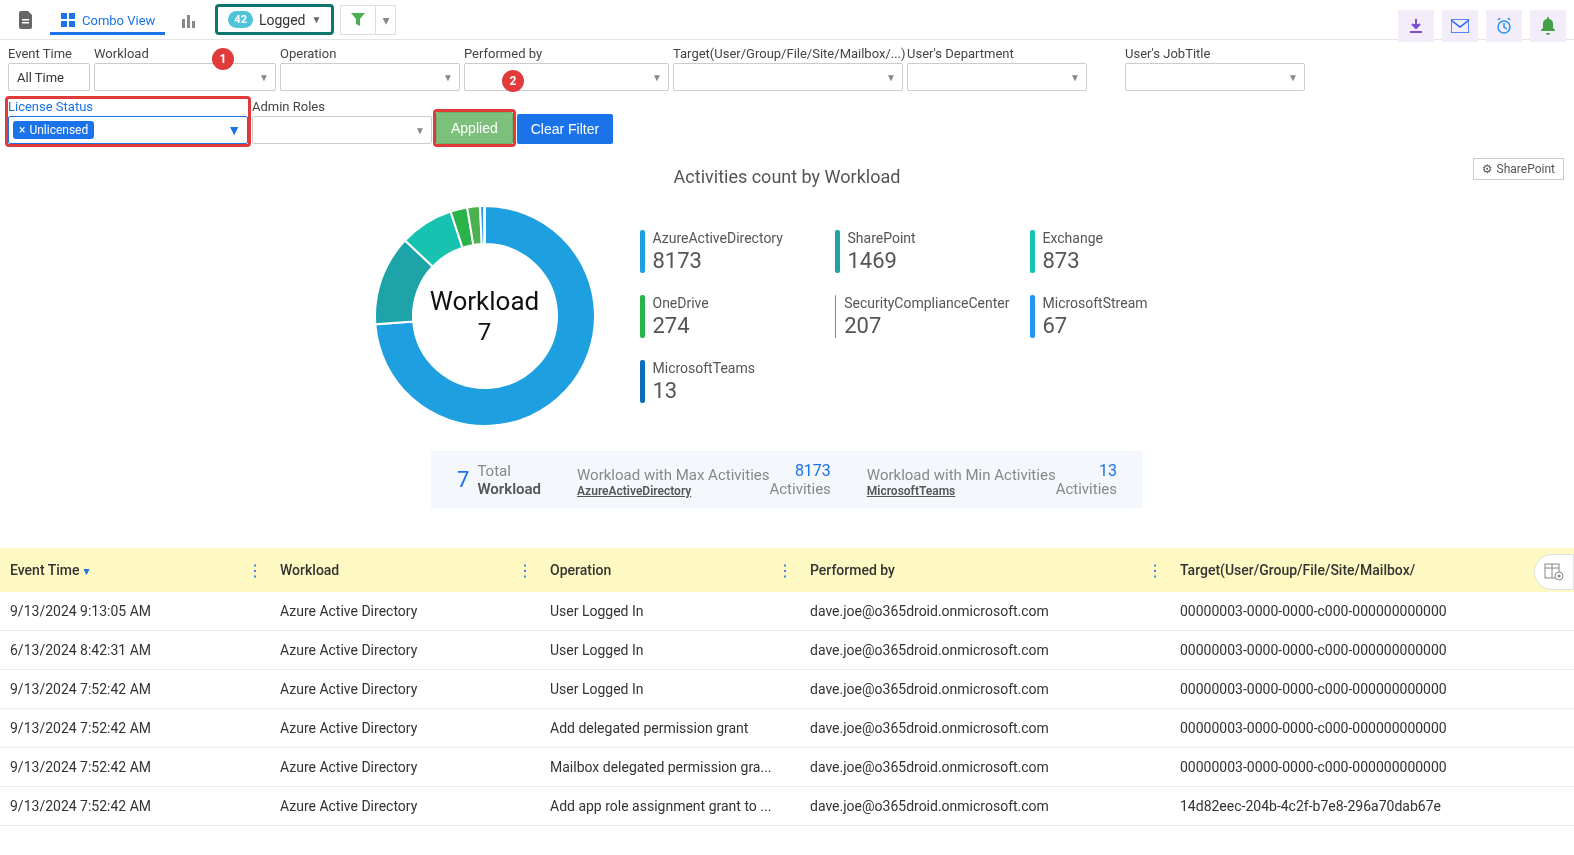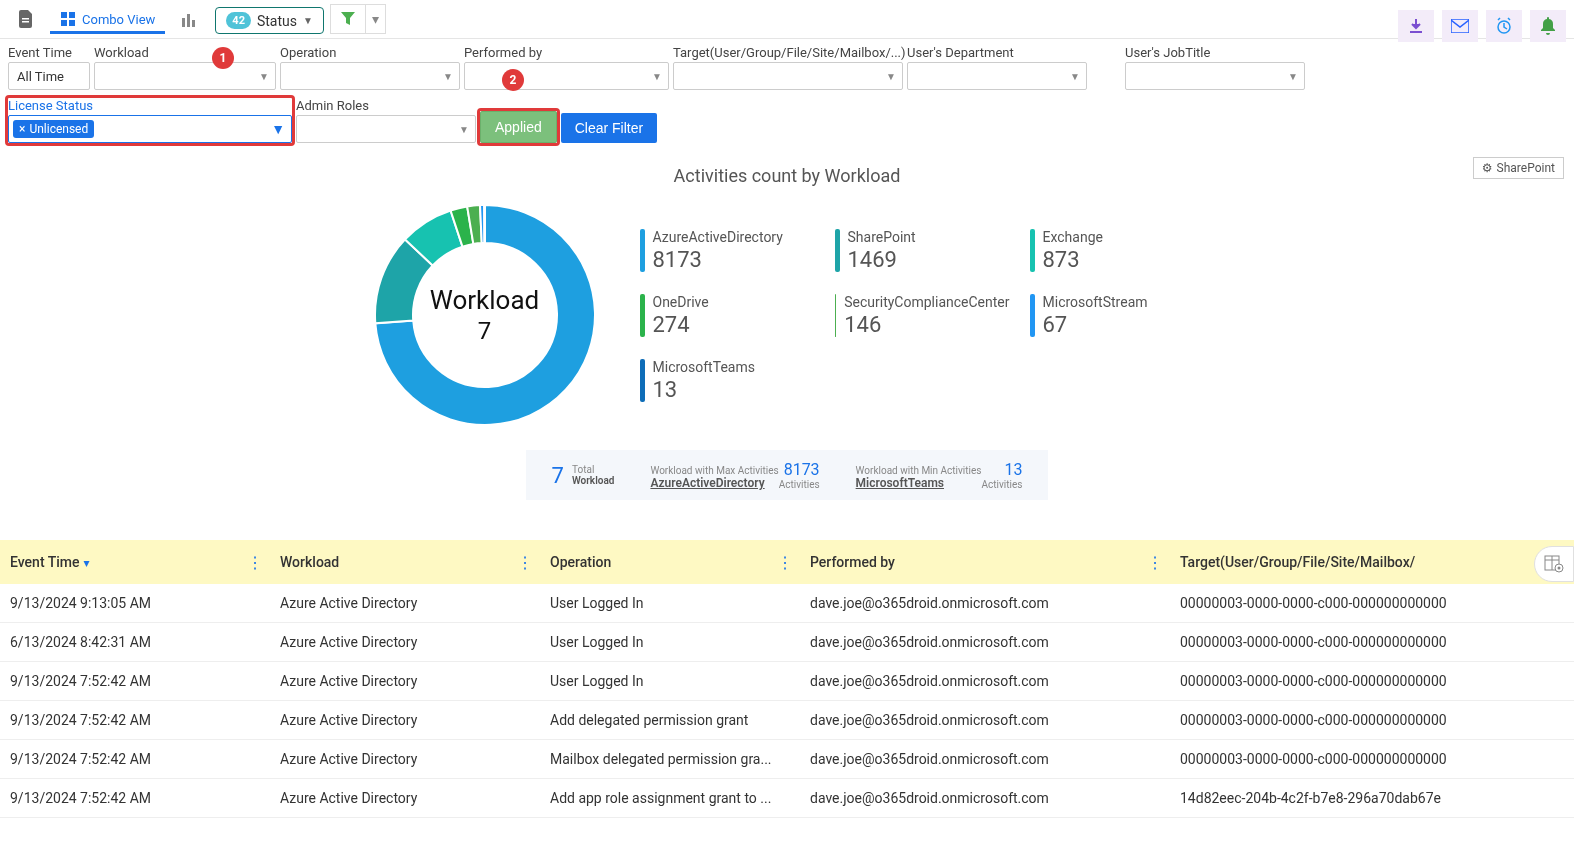--- a/index.html
+++ b/index.html
@@ -3,21 +3,21 @@
 <meta charset="utf-8">
 <style>
 * { box-sizing: border-box; margin: 0; padding: 0; }
 body { font-family: -apple-system, "Segoe UI", Roboto, Arial, sans-serif; font-size: 14px; color: #333; background: #fff; }
 
 .toolbar { display: flex; align-items: flex-end; padding: 4px 8px; gap: 6px; border-bottom: 1px solid #e5e5e5; position: relative; }
 .toolbar-btn { padding: 6px 10px; border-radius: 4px; display: inline-flex; align-items: center; gap: 6px; cursor: pointer; font-size: 13px; }
 .toolbar-btn.active { color: #1a73e8; border-bottom: 3px solid #1a73e8; border-radius: 0; padding-bottom: 4px; }
 .toolbar-btn.doc-icon { color: #666; }
 .views-badge { background: #4fc3d8; color: #fff; font-size: 11px; padding: 2px 6px; border-radius: 10px; font-weight: bold; }
-.views-btn { border: 1px solid #0f766e; padding: 4px 10px; border-radius: 4px; display: inline-flex; align-items: center; gap: 6px; cursor: pointer; }
+.views-btn { border: 3px solid #0f766e; padding: 4px 10px; border-radius: 4px; display: inline-flex; align-items: center; gap: 6px; cursor: pointer; }
 .filter-btn { border: 1px solid #ddd; padding: 6px 10px; color: #4caf50; cursor: pointer; display:inline-flex; align-items:center; }
 .filter-dd { border: 1px solid #ddd; border-left: none; padding: 6px 6px; color: #888; cursor: pointer; }
 .right-icons { position: absolute; right: 8px; top: 10px; display: flex; gap: 8px; }
 .icon-box { width: 36px; height: 32px; background: #f3ecf9; display: flex; align-items: center; justify-content: center; cursor: pointer; color: #7b4fd1; }
 .icon-box.mail { color:#2962ff; }
 .icon-box.clock { color:#2196f3; }
 .icon-box.bell { color:#43a047; }
 
 .filters-row { display: flex; flex-wrap: wrap; gap: 4px; padding: 6px 8px 2px; }
 .filter-col { display: flex; flex-direction: column; gap: 2px; }
@@ -48,21 +48,21 @@
 .donut-center .val { font-size: 24px; color: #111; margin-top: 2px; }
 
 .legend-grid { display: grid; grid-template-columns: repeat(3, 175px); column-gap: 20px; row-gap: 22px; }
 .legend-item { display: flex; gap: 8px; }
 .legend-bar { width: 5px; border-radius: 2px; }
 .legend-text .lbl { font-size: 14px; color: #555; }
 .legend-text .num { font-size: 22px; color: #555; margin-top: 2px; }
 
 .summary-bar { margin: 20px auto 0; background: #f4f7fb; display: flex; align-items: center; gap: 36px; padding: 10px 26px; width: fit-content; }
 .summary-big { color: #1a73e8; font-size: 22px; }
-.summary-small { color: #888; font-size: 10px; }
+.summary-small { color: #888; font-size: 15px; }
 .summary-link { color: #555; font-size: 12px; text-decoration: underline; font-weight:600; }
 .sb-dual { display:flex; align-items:flex-end; }
 .sb-dual .left {display:flex; flex-direction:column;}
 .sb-dual .right {display:flex; flex-direction:column; align-items:flex-end;}
 .sb-first {display:flex; align-items:center; gap:8px;}
 
 .table-wrap { margin: 20px 0 0; position: relative; }
 .table-cfg { position: absolute; right: 0; top: 6px; width: 40px; height: 36px; background: #fff; border:1px solid #e0e0e0; border-radius: 18px 0 0 18px; display:flex; align-items:center; justify-content:center; color:#888; cursor:pointer; z-index:3;}
 table { width: 100%; border-collapse: collapse; }
 thead th { background: #fef9c3; text-align: left; padding: 14px 10px; font-weight: 500; color: #333; font-size: 14px; position: relative; }
@@ -92,21 +92,21 @@
   </span>
   <span class="toolbar-btn">
     <svg width="18" height="16" viewBox="0 0 18 16">
         <rect x="1" y="6" width="3" height="9" fill="#888"></rect>
         <rect x="6" y="2" width="3" height="13" fill="#888"></rect>
         <rect x="11" y="8" width="3" height="7" fill="#888"></rect>
       </svg>
   </span>
   <span class="views-btn">
     <span class="views-badge">42</span>
-    <span>Status</span>
+    <span>Logged</span>
     <span style="font-size:10px;color:#666;">▼</span>
   </span>
   <span style="display:inline-flex;">
     <span class="filter-btn">
       <svg width="14" height="14" viewBox="0 0 14 14">
           <path fill="#4caf50" d="M0 0h14L9 6v7l-4-2V6z"></path>
         </svg>
     </span>
     <span class="filter-dd">▾</span>
   </span>
@@ -179,21 +179,21 @@
   </div>
   <div class="filter-col" style="width:180px;margin-left:34px;">
     <span class="filter-label">User's JobTitle</span>
     <div class="filter-select">
         <span class="caret">▼</span>
       </div>
   </div>
 </div>
 
 <div class="filters-row" style="align-items:flex-end;">
-  <div class="filter-col license-group" style="width:284px;">
+  <div class="filter-col license-group" style="width:240px;">
     <div class="license-border"></div>
     <span class="filter-label blue">License Status</span>
     <div class="license-select">
       <span class="x-tag">× <span>Unlicensed</span></span>
       <span class="caret" style="position:absolute;right:6px;color:#1a73e8;">▼</span>
     </div>
   </div>
   <div class="filter-col" style="width:180px;">
     <span class="filter-label">Admin Roles</span>
     <div class="filter-select">
@@ -255,21 +255,21 @@
           <div class="legend-bar" style="background:#2bb34b;"></div>
       <div class="legend-text">
             <div class="lbl">OneDrive</div>
       <div class="num">274</div>
           </div>
         </div>
         <div class="legend-item">
           <div class="legend-bar" style="background:#4caf50;"></div>
       <div class="legend-text">
             <div class="lbl">SecurityComplianceCenter</div>
-      <div class="num">146</div>
+      <div class="num">207</div>
           </div>
         </div>
         <div class="legend-item">
           <div class="legend-bar" style="background:#2196f3;"></div>
       <div class="legend-text">
             <div class="lbl">MicrosoftStream</div>
       <div class="num">67</div>
           </div>
         </div>
         <div class="legend-item">

